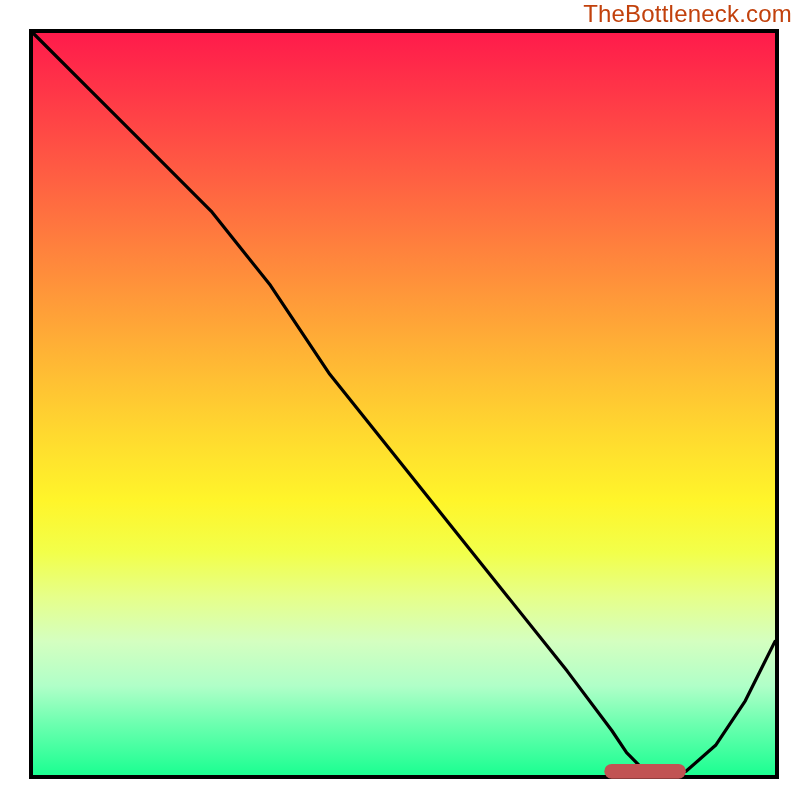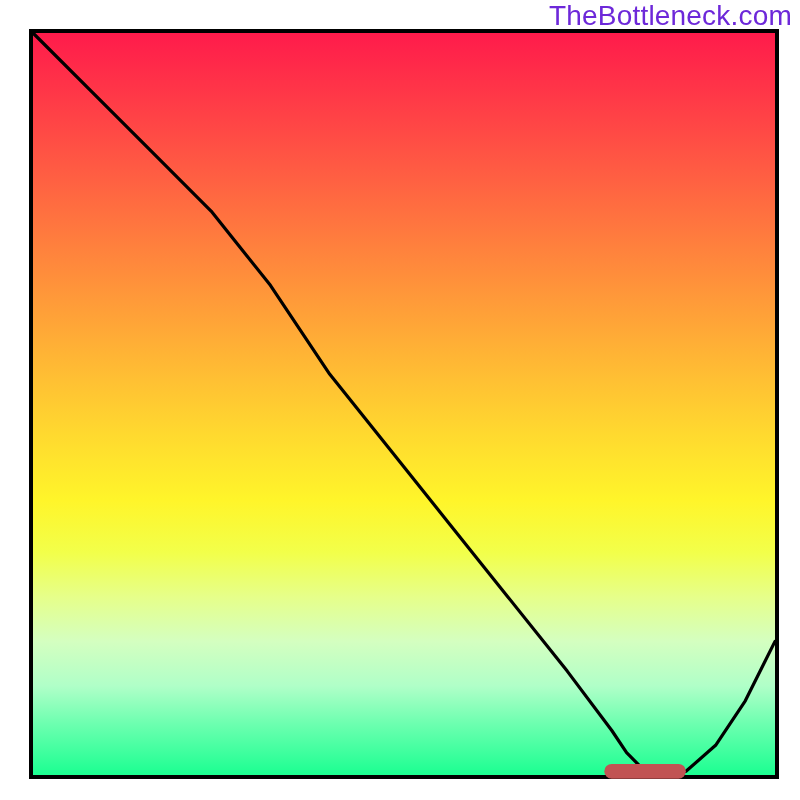--- a/index.html
+++ b/index.html
@@ -8,22 +8,22 @@
     width: 800px;
     height: 800px;
     background: #ffffff;
     font-family: Arial, Helvetica, sans-serif;
     overflow: hidden;
   }
   .credit {
     position: absolute;
     top: 0;
     right: 8px;
-    font-size: 28px;
-    color: #6d28d9;
+    font-size: 24px;
+    color: #c2410c;
     font-weight: 400;
     letter-spacing: 0.2px;
   }
   .chart-frame {
     position: absolute;
     left: 29px;
     top: 29px;
     width: 742px;   
     height: 742px;
     border: 4px solid #000;

